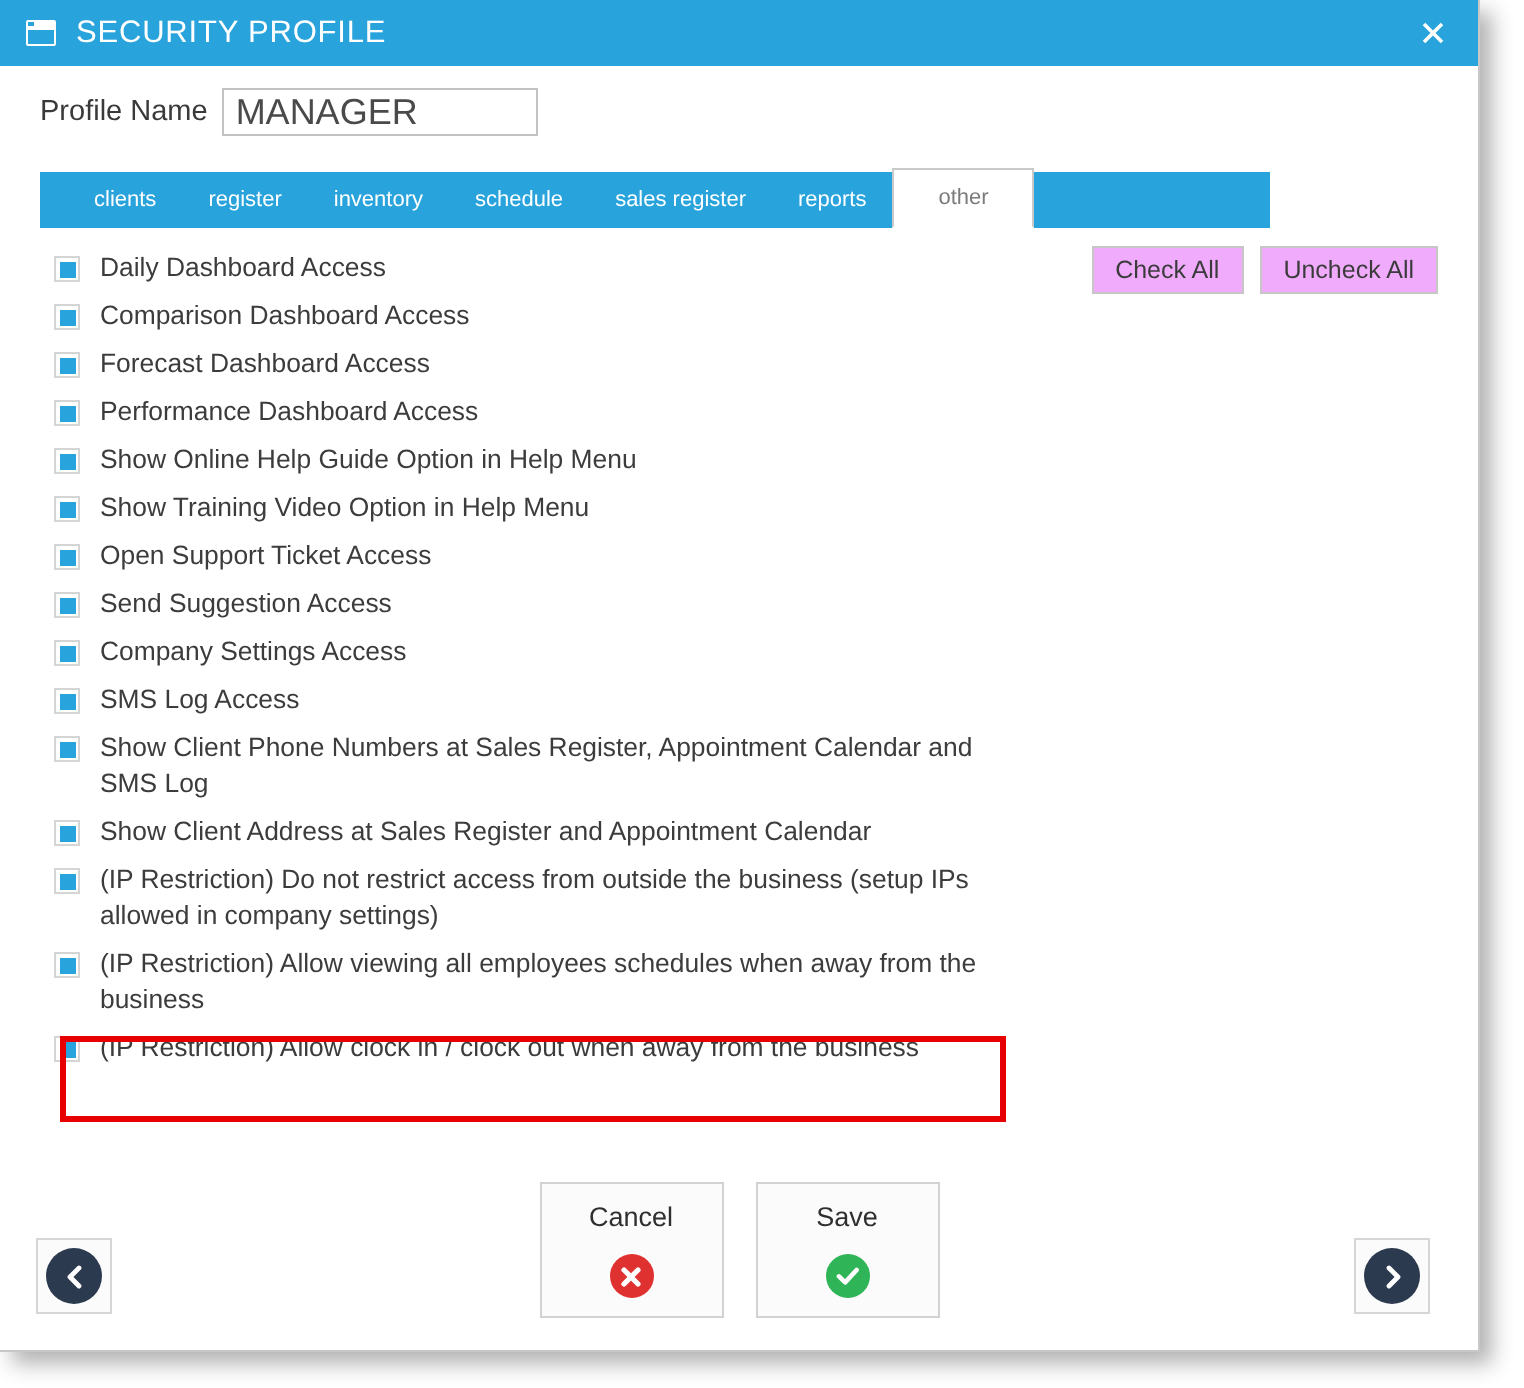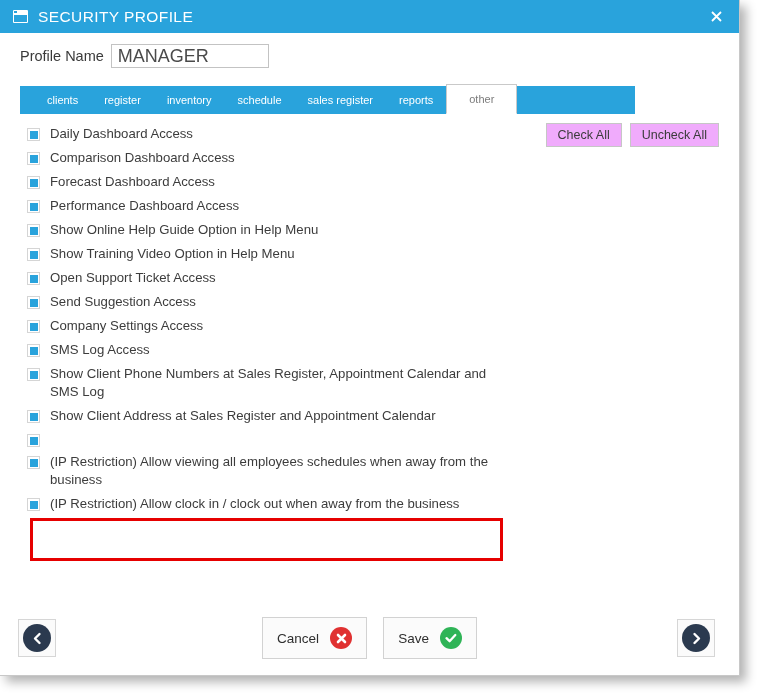--- a/index.html
+++ b/index.html
@@ -247,20 +247,21 @@
     display: flex;
     align-items: center;
     gap: 11px;
     padding: 9px 14px;
     cursor: pointer;
     font-family: "Liberation Sans", sans-serif;
     font-size: 13.5px;
     color: #2f2f2f;
     min-width: 92px;
     justify-content: center;
+    flex-direction: column;
   }
   .badge {
     width: 22px;
     height: 22px;
     border-radius: 50%;
     display: flex;
     align-items: center;
     justify-content: center;
     flex: none;
   }
@@ -386,20 +387,21 @@
         <div class="perm-item">
           <span class="cbox">
             <i style="background: rgb(41, 163, 220);"></i>
           </span>
           <span class="perm-label">Show Client Address at Sales Register and Appointment Calendar</span>
         </div>
         <div class="perm-item">
           <span class="cbox">
             <i style="background: rgb(41, 163, 220);"></i>
           </span>
+          <span class="perm-label">(IP Restriction) Do not restrict access from outside the business (setup IPs allowed in company settings)</span>
         </div>
         <div class="perm-item">
           <span class="cbox">
             <i style="background: rgb(41, 163, 220);"></i>
           </span>
           <span class="perm-label">(IP Restriction) Allow viewing all employees schedules when away from the business</span>
         </div>
         <div class="perm-item">
           <span class="cbox">
             <i style="background: rgb(41, 163, 220);"></i>

